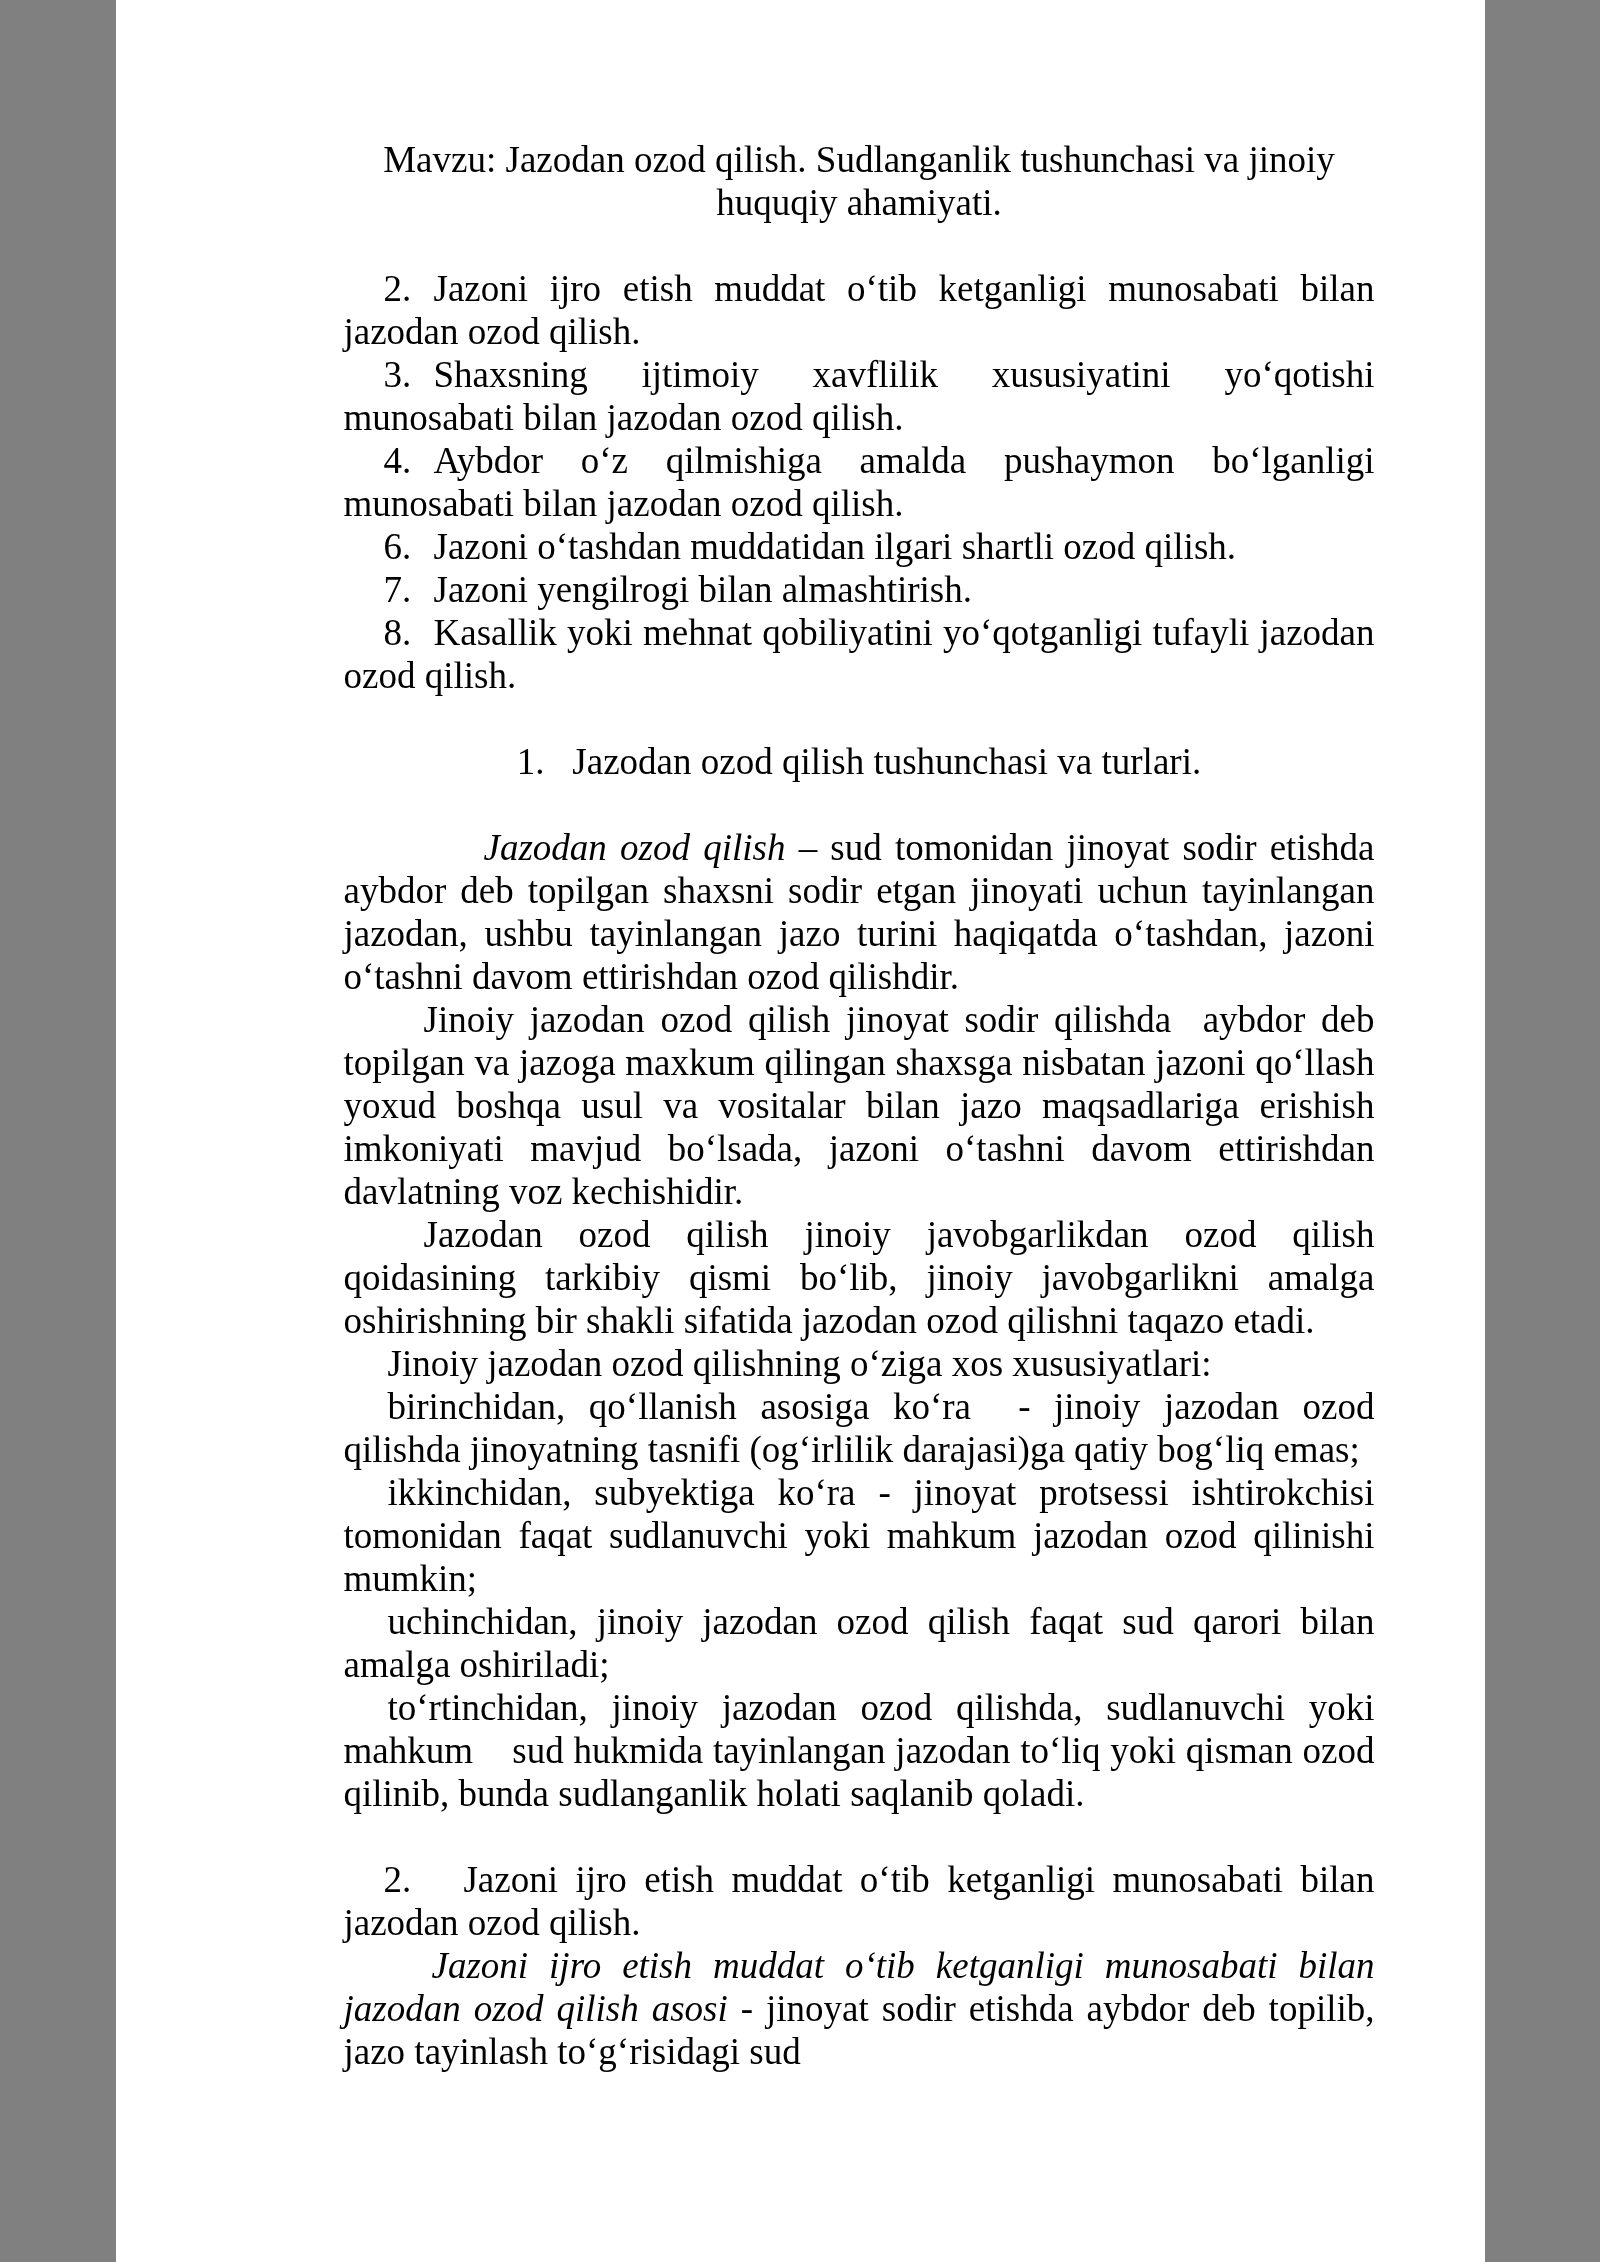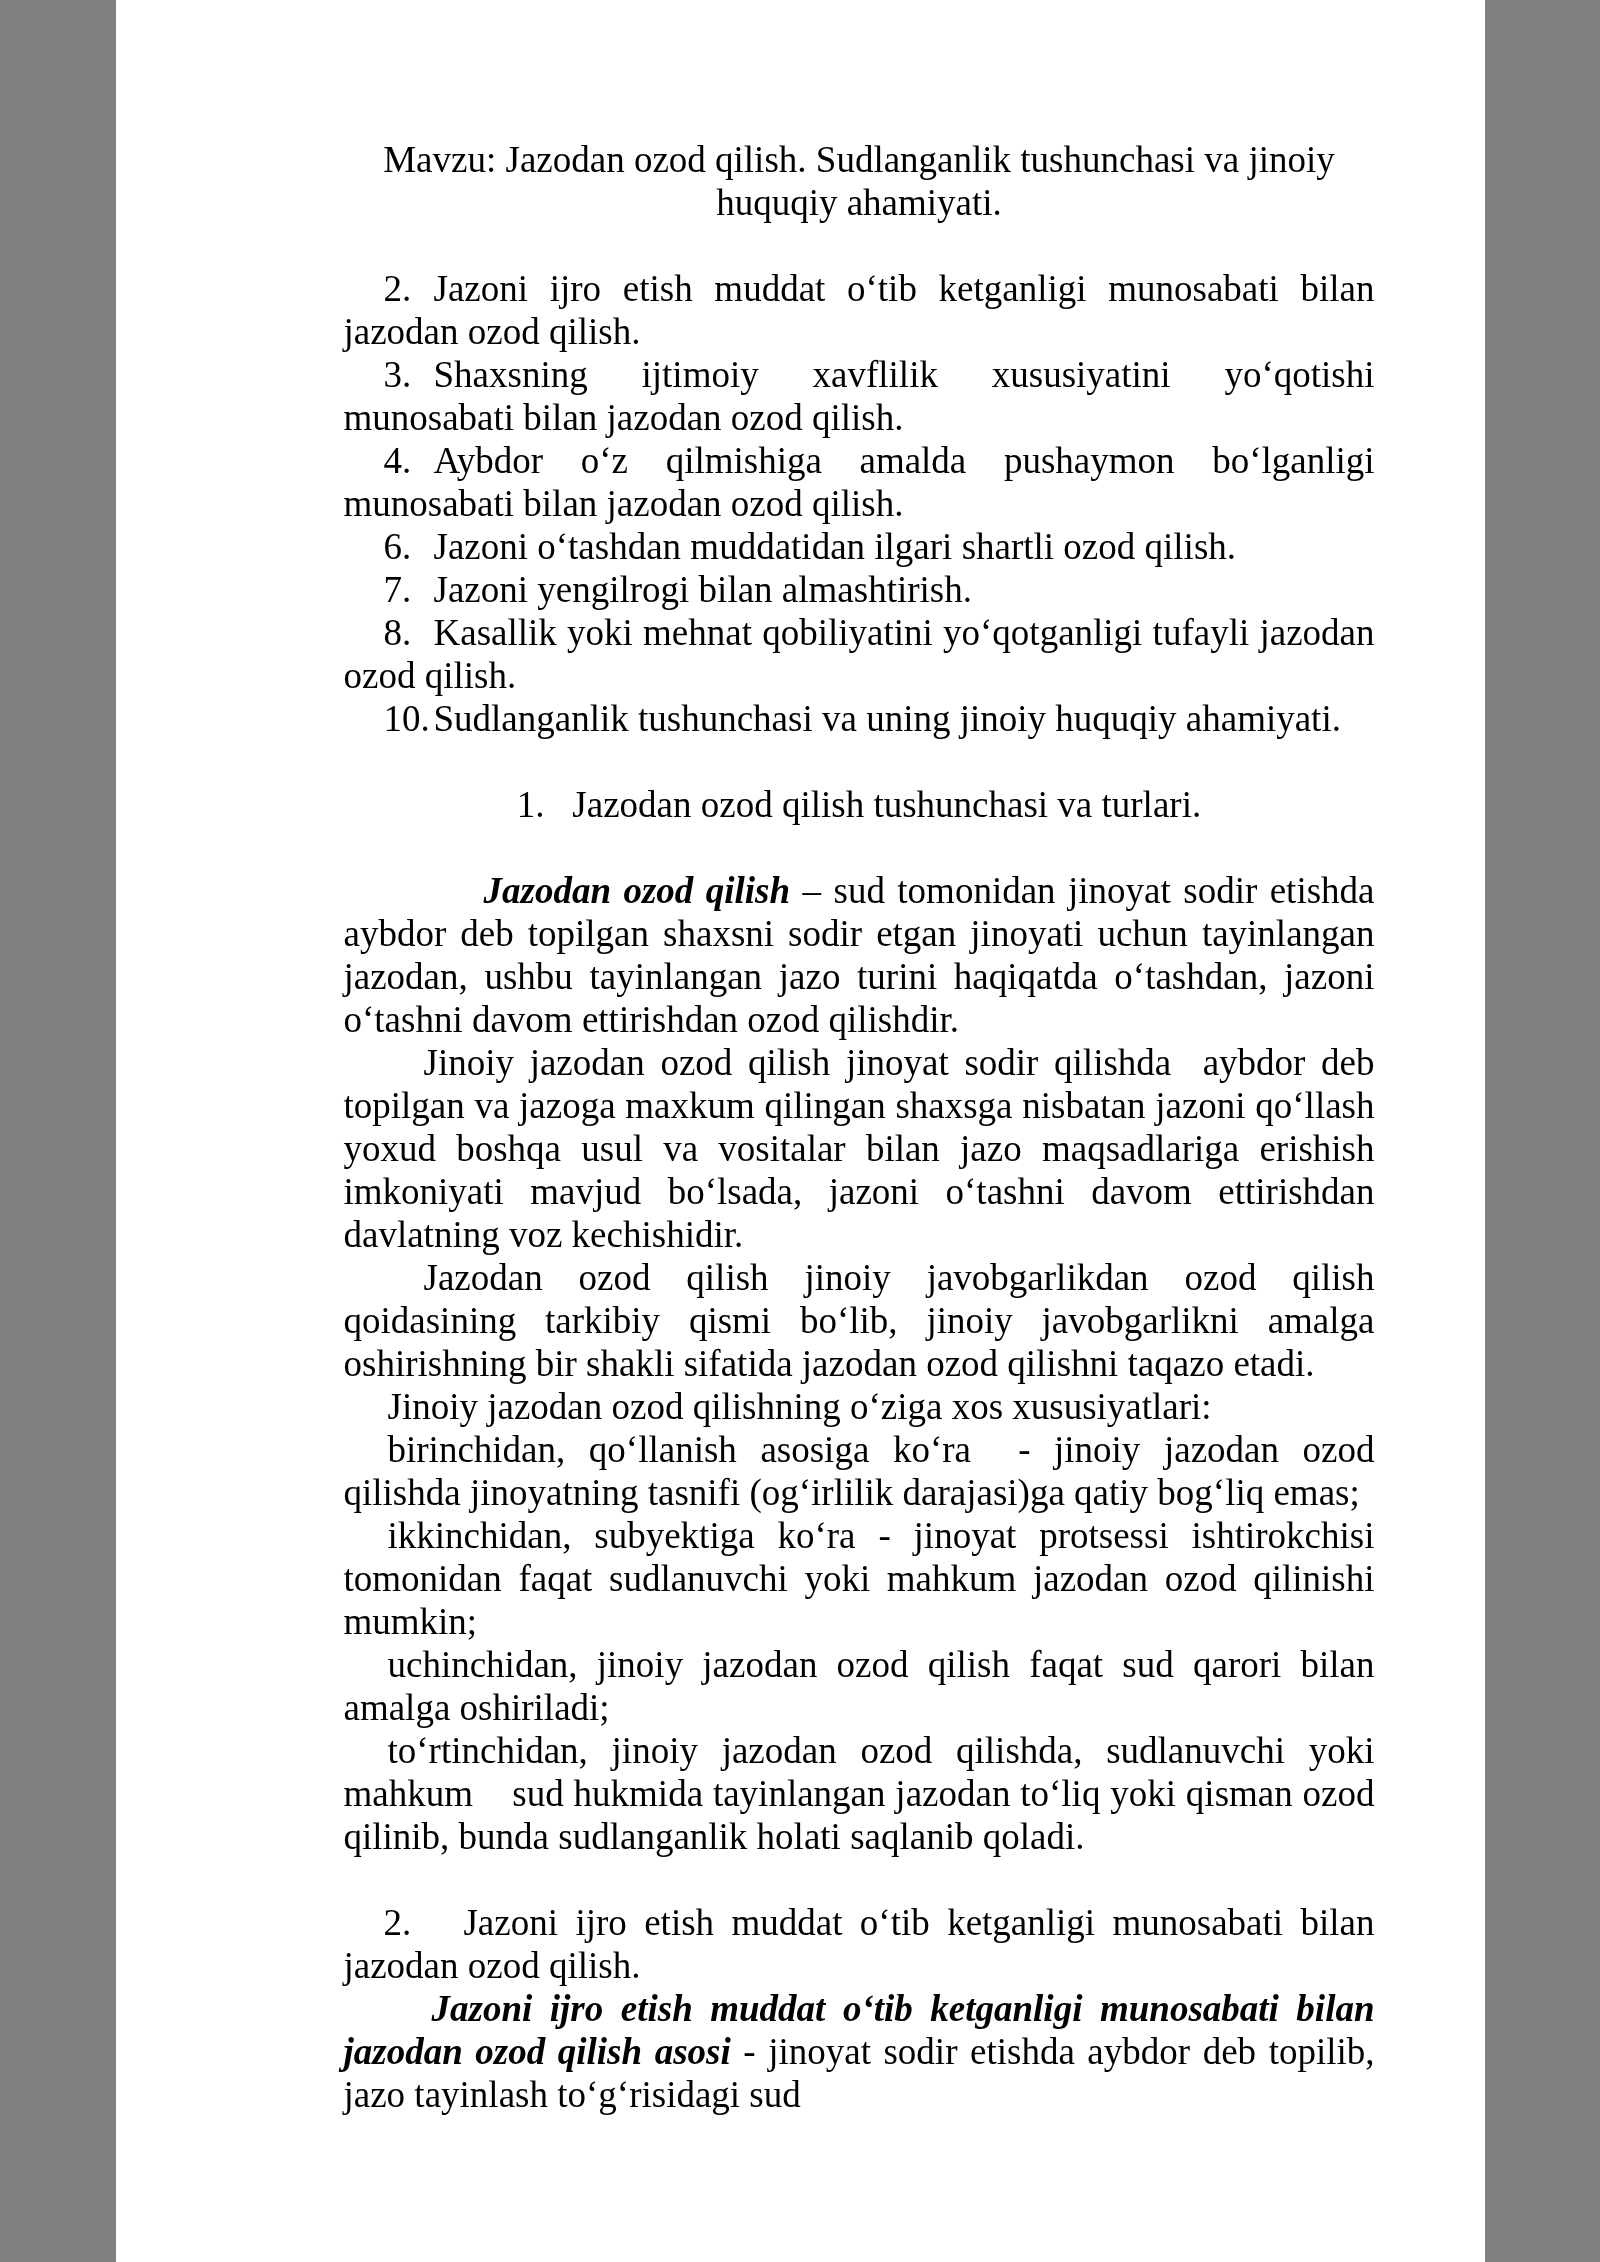--- a/index.html
+++ b/index.html
@@ -22,21 +22,21 @@
     overflow: hidden;
   }
   .page p, .page h1, .page h2, .page h3 {
     margin: 0;
     font-size: 37px;
     line-height: 43px;
     font-weight: normal;
   }
   .center { text-align: center; }
   .bold { font-weight: bold; }
-  .bi { font-weight: bold; font-style: italic; }
+  .bi { font-weight: normal; font-style: italic; }
   .prelines { white-space: pre-line; }
   .body { text-align: justify; }
   .item { text-align: justify; text-indent: 40px; }
   .num { display: inline-block; width: 50px; text-indent: 0; }
   .indent-sm { text-indent: 44px; }
   .indent-md { text-indent: 80px; }
   .indent-lg { text-indent: 88px; }
   .indent-xl { text-indent: 140px; }
   .spacer { height: 43px; }
 </style>
@@ -50,21 +50,20 @@
 
   <div class="spacer"></div>
 
 
   <p class="item"><span class="num">2.</span><span>Jazoni ijro etish muddat o‘tib ketganligi munosabati bilan jazodan ozod qilish.</span></p>
   <p class="item"><span class="num">3.</span><span>Shaxsning ijtimoiy xavflilik xususiyatini yo‘qotishi munosabati bilan jazodan ozod qilish.</span></p>
   <p class="item"><span class="num">4.</span><span>Aybdor o‘z qilmishiga amalda pushaymon bo‘lganligi munosabati bilan jazodan ozod qilish.</span></p>
   <p class="item"><span class="num">6.</span><span>Jazoni o‘tashdan muddatidan ilgari shartli ozod qilish.</span></p>
   <p class="item"><span class="num">7.</span><span>Jazoni yengilrogi bilan almashtirish.</span></p>
   <p class="item"><span class="num">8.</span><span>Kasallik yoki mehnat qobiliyatini yo‘qotganligi tufayli jazodan ozod qilish.</span></p>
-  <p class="item"><span class="num">10.</span><span>Sudlanganlik tushunchasi va uning jinoiy huquqiy ahamiyati.</span></p>
 
   <div class="spacer"></div>
 
   <h3 class="center bold">1.&nbsp;&nbsp; Jazodan ozod qilish tushunchasi va turlari.</h3>
 
   <div class="spacer"></div>
 
   <p class="body indent-xl"><span class="bi">Jazodan ozod qilish</span><span> – sud tomonidan jinoyat sodir etishda aybdor deb topilgan shaxsni sodir etgan jinoyati uchun tayinlangan jazodan, ushbu tayinlangan jazo turini haqiqatda o‘tashdan, jazoni o‘tashni davom ettirishdan ozod qilishdir.</span></p>
 
   <p class="body indent-md">Jinoiy jazodan ozod qilish jinoyat sodir qilishda &nbsp;aybdor deb topilgan va jazoga maxkum qilingan shaxsga nisbatan jazoni qo‘llash yoxud boshqa usul va vositalar bilan jazo maqsadlariga erishish imkoniyati mavjud bo‘lsada, jazoni o‘tashni davom ettirishdan davlatning voz kechishidir.</p>

